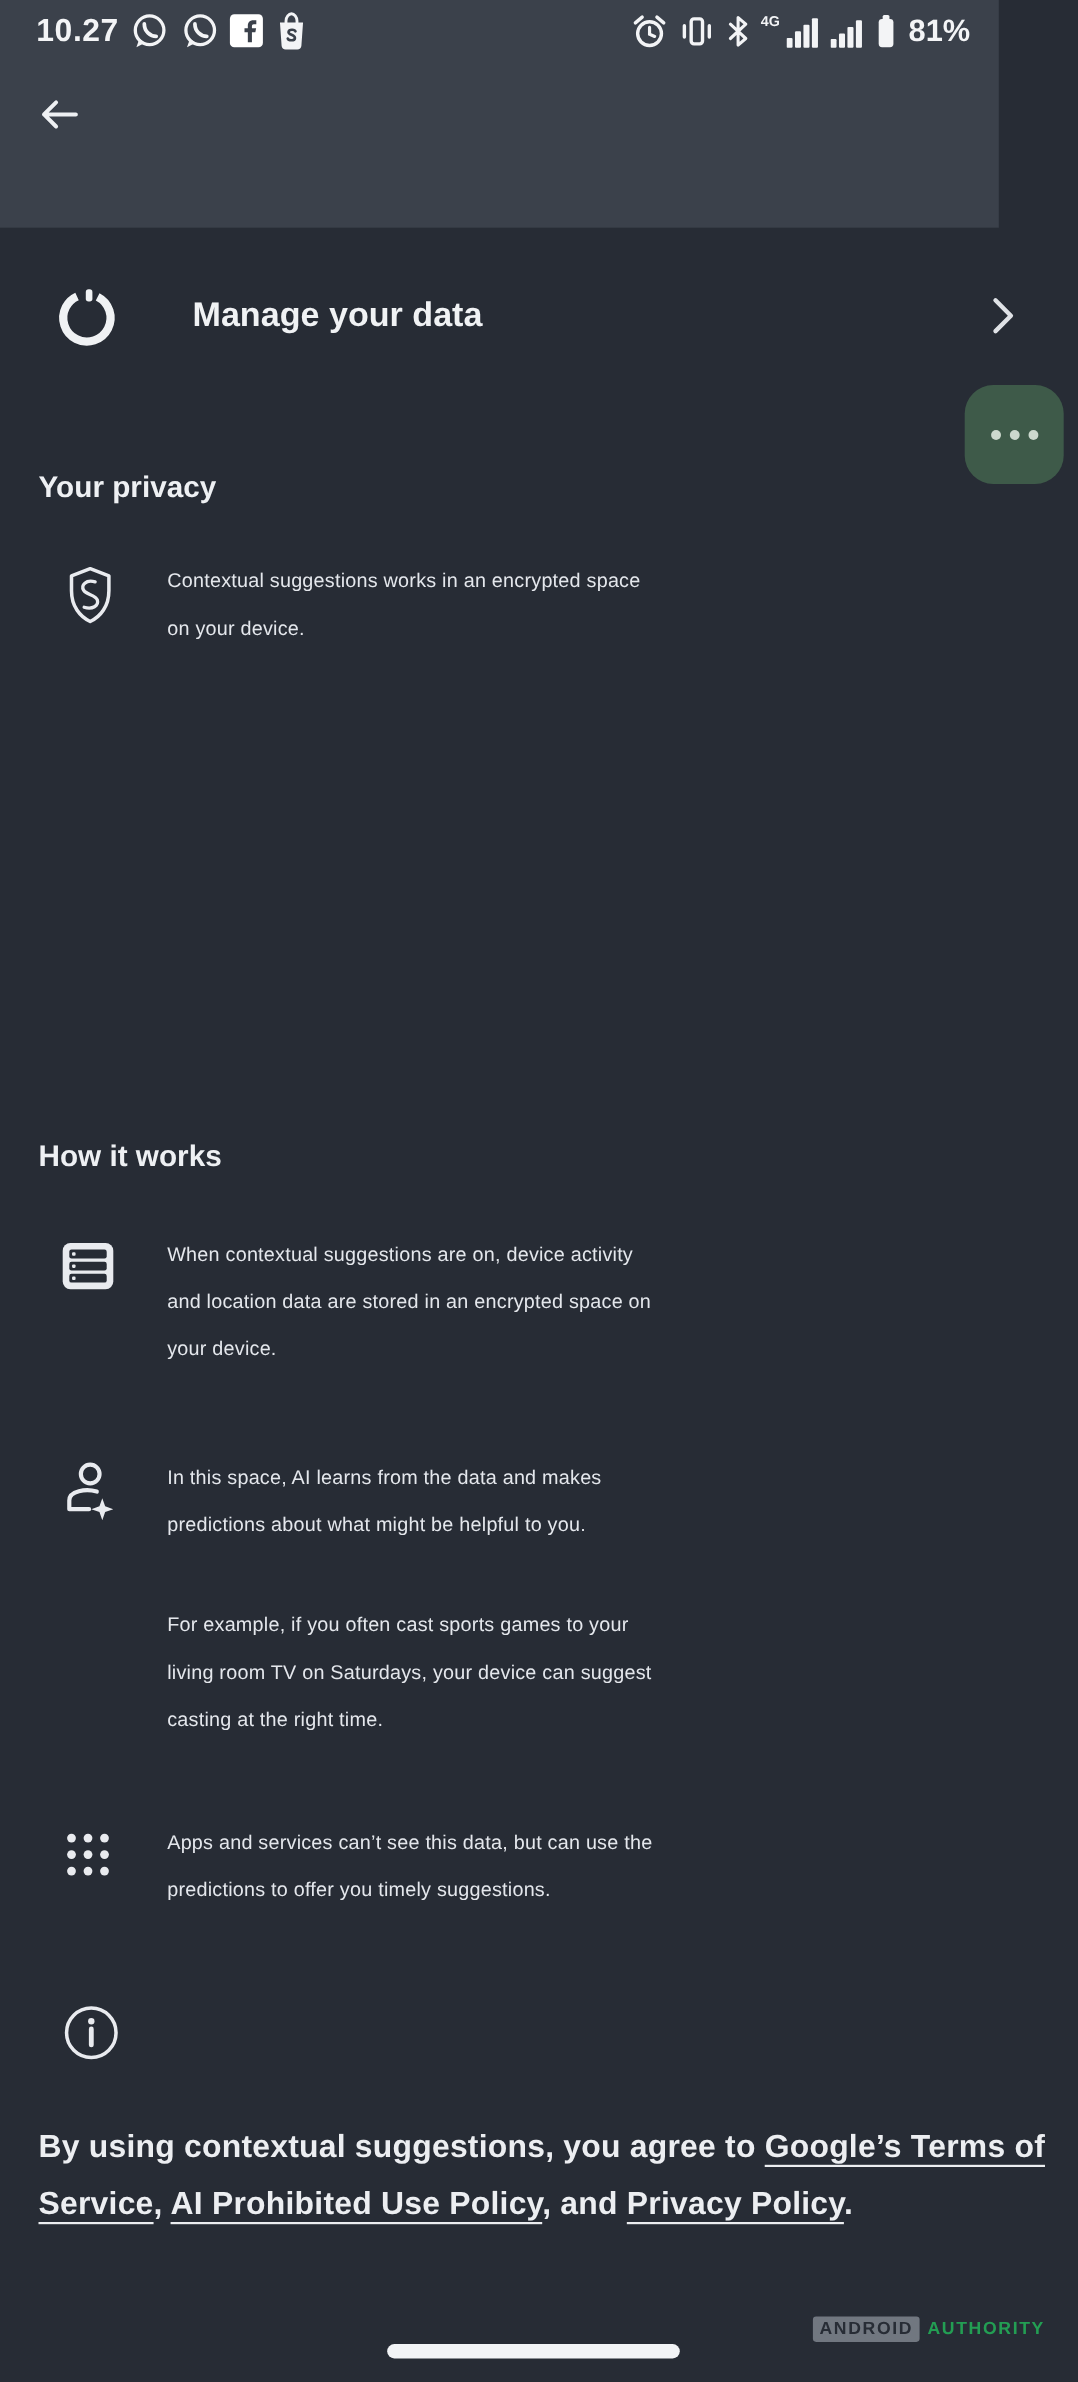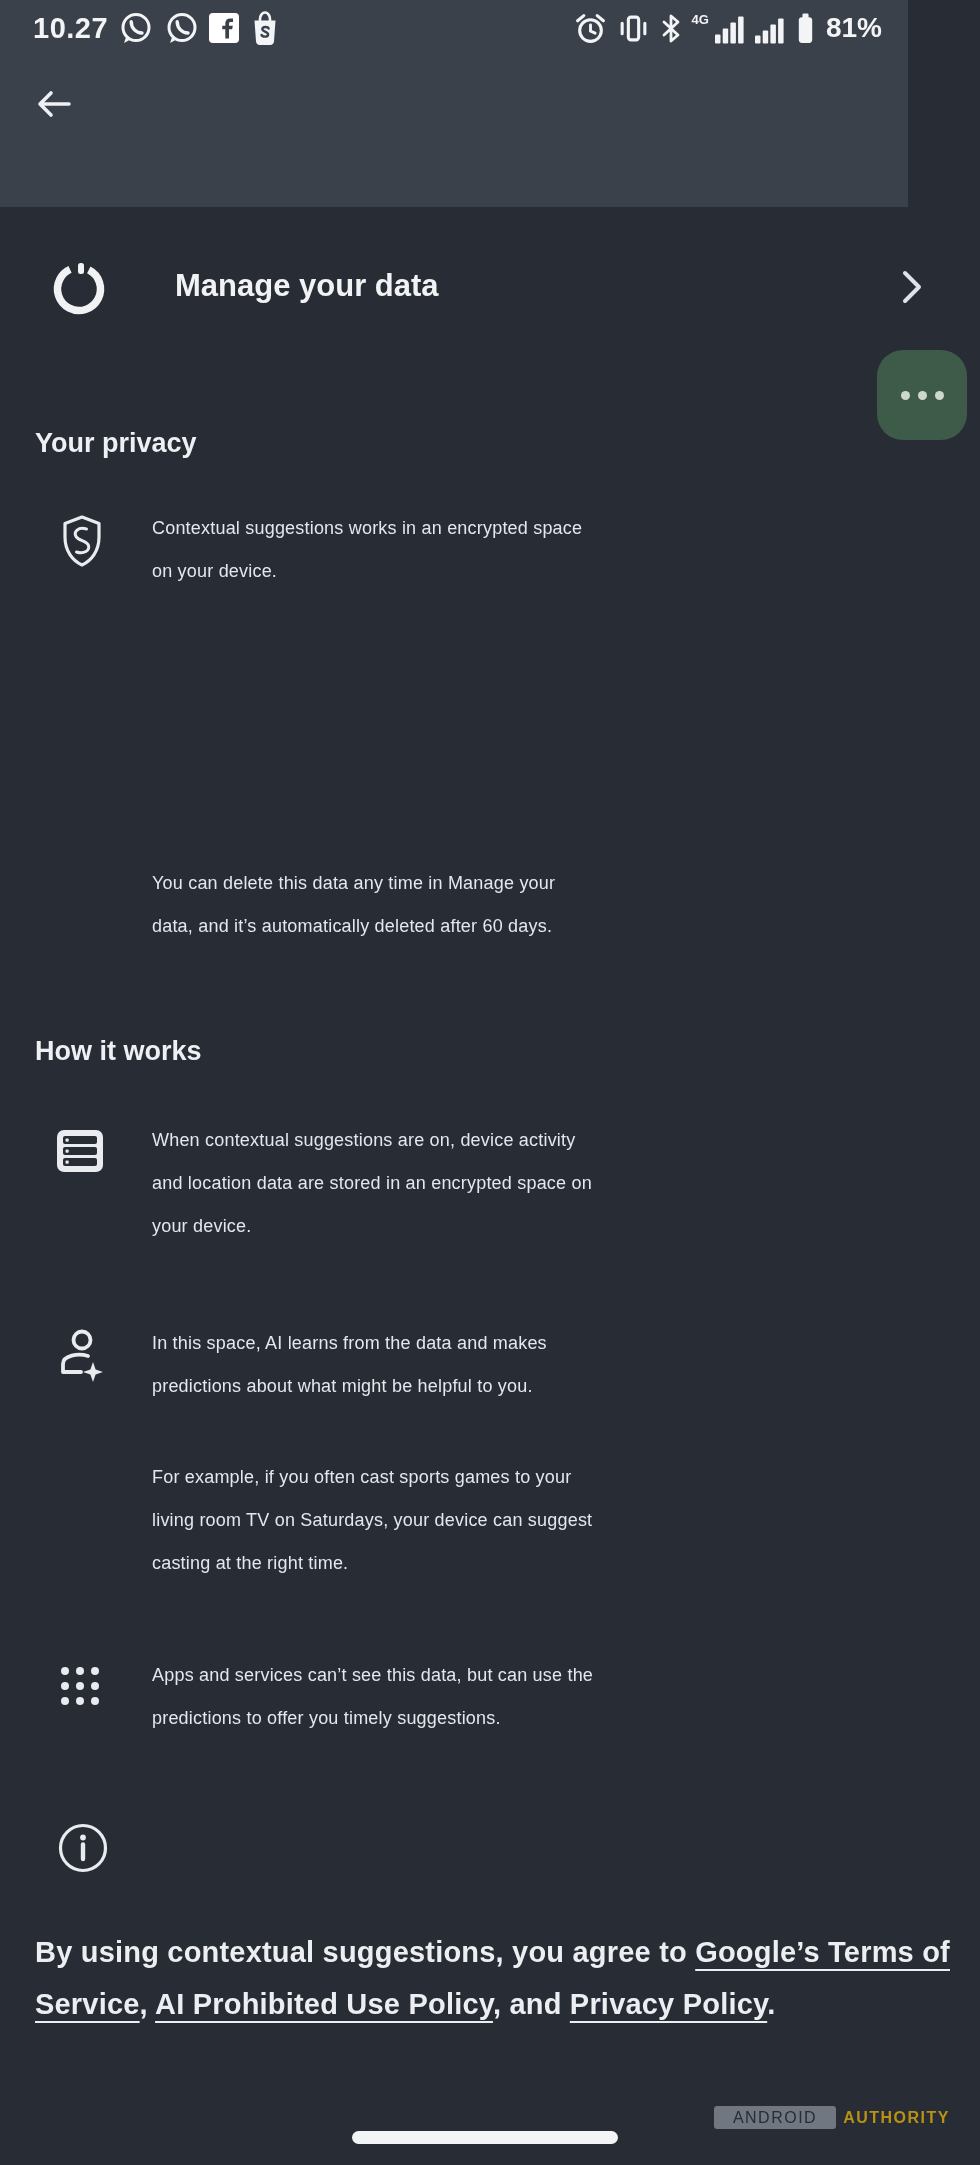--- a/index.html
+++ b/index.html
@@ -45,23 +45,23 @@
   .i-shield  { left:60px;  top:514px; }
   .i-storage { left:55px;  top:1128px; }
   .i-person  { left:52px;  top:1326px; }
   .i-grid    { left:59px;  top:1663px; }
   .i-info    { left:56px;  top:1821px; }
   
   .footer { position:absolute; left:35px; top:1926px; width:925px; font-size:29px; line-height:52px;
             font-weight:600; color:#eceef1; letter-spacing:.2px; }
   .footer a { color:#eceef1; text-decoration:underline; text-underline-offset:7px; text-decoration-thickness:2px; cursor:pointer; }
   .watermark { position:absolute; right:30px; top:2106px; display:flex; align-items:center; gap:7px; opacity:.75; }
-  .wm-box { border-radius:3px; background:#8a909a; color:#272c35; font-size:16px; font-weight:400;
-            letter-spacing:1.5px; padding:3px 19px 2px; }
-  .wm-text { color:#eab308; font-size:16px; font-weight:800; letter-spacing:1.5px; }
+  .wm-box { border-radius:3px; background:#8a909a; color:#272c35; font-size:16px; font-weight:700;
+            letter-spacing:1.5px; padding:3px 6px 2px; }
+  .wm-text { color:#22c55e; font-size:16px; font-weight:800; letter-spacing:1.5px; }
   .gesture-pill { position:absolute; left:352px; top:2131px; width:266px; height:13px; border-radius:7px; background:#f2f4f6; cursor:grab; }
   svg { display:block; }
 </style>
 </head>
 <body>
 
 <div id="phone">
 
   <div class="topbar">
 
@@ -173,22 +173,20 @@
   <div class="sec-heading h-privacy">Your privacy</div>
 
   <span class="item-icon i-shield">
     <svg width="44" height="54" viewBox="0 0 44 54">
       <path d="M22 3 L39 9.5 V23 C39 37 31.5 46.5 22 51 C12.5 46.5 5 37 5 23 V9.5 Z" fill="none" stroke="#e9ebef" stroke-width="3.2" stroke-linejoin="round"></path>
       <path d="M26.5 15 C18 12.5 13.5 18 16 22.5 C18.5 27 27 26.5 28.5 31.5 C30 36.5 24 40.5 16.5 38" fill="none" stroke="#e9ebef" stroke-width="3" stroke-linecap="round"></path>
     </svg>
   </span>
   <div class="para p-lead">Contextual suggestions works in an encrypted space
 on your device.</div>
-  <div class="para p-3">You can delete this data any time in Manage your
-data, and it’s automatically deleted after 60 days.</div>
 
   <div class="sec-heading h-how">How it works</div>
 
   <span class="item-icon i-storage">
     <svg width="50" height="46" viewBox="0 0 50 46">
       <rect x="2" y="2" width="46" height="42" rx="7" fill="#e9ebef"></rect>
       <rect x="8" y="8" width="34" height="8" rx="2" fill="#272c35"></rect>
       <rect x="8" y="19" width="34" height="8" rx="2" fill="#272c35"></rect>
       <rect x="8" y="30" width="34" height="8" rx="2" fill="#272c35"></rect>
       <rect x="10.5" y="10.5" width="3.2" height="3.2" rx="1" fill="#e9ebef"></rect>

